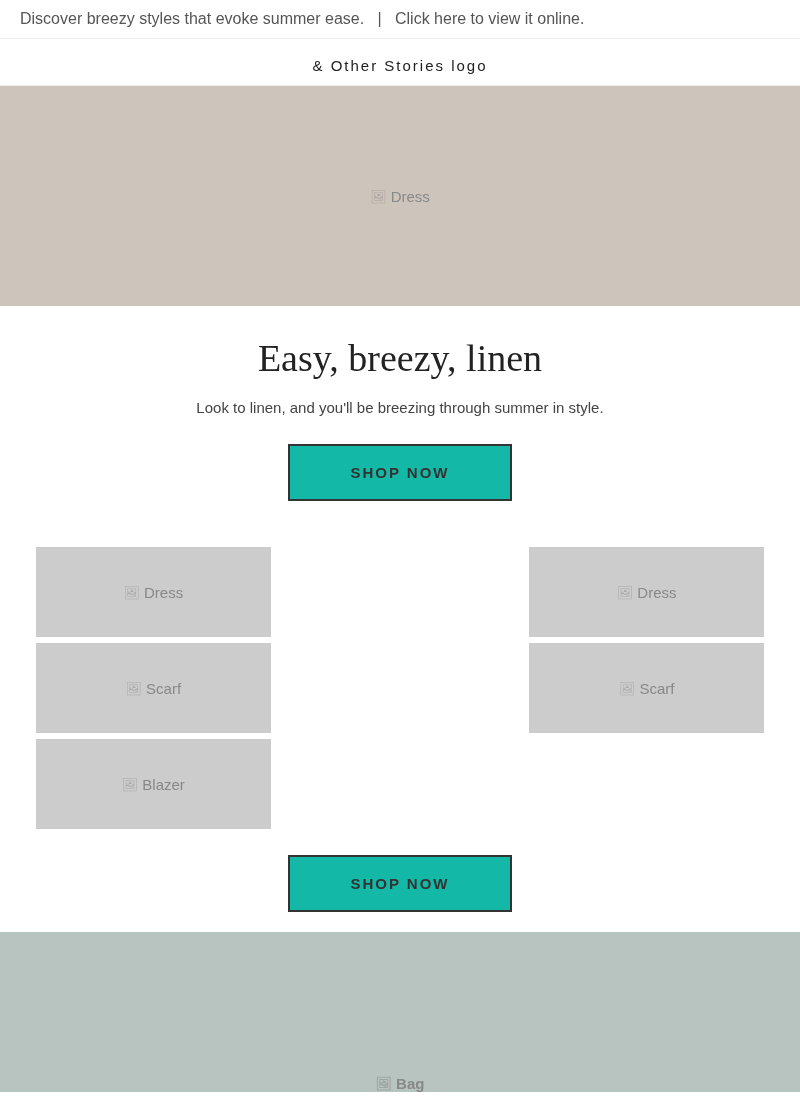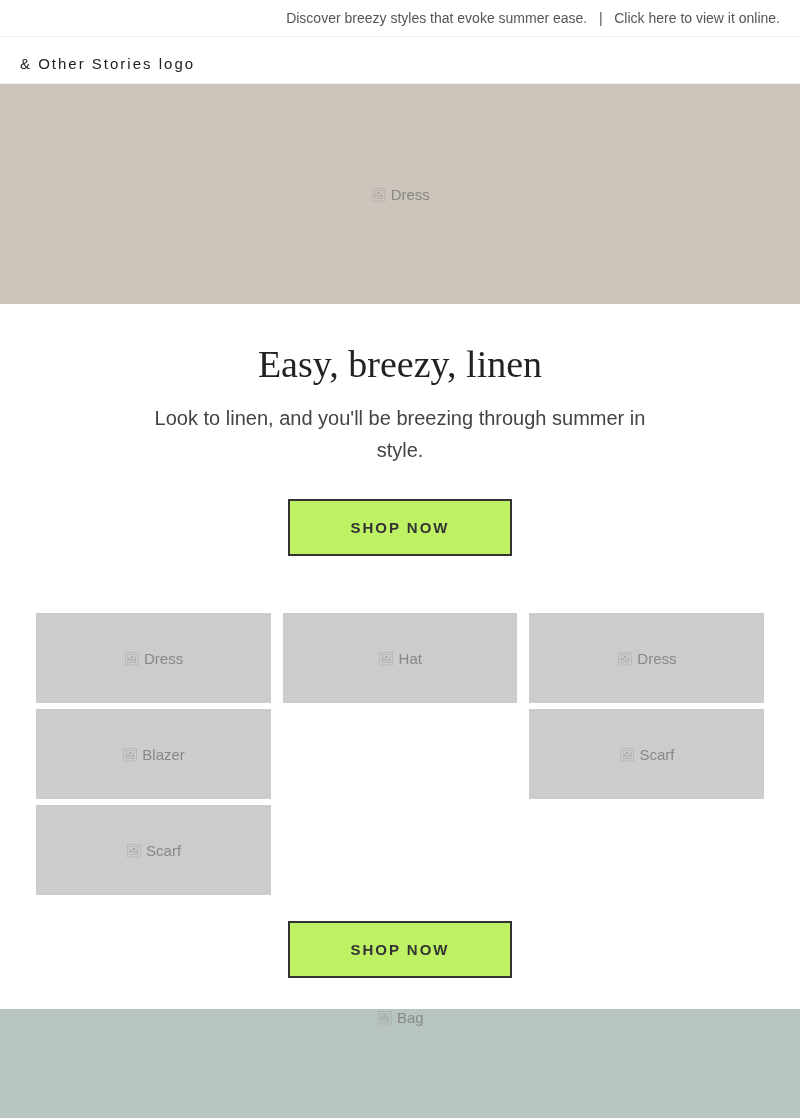--- a/index.html
+++ b/index.html
@@ -8,80 +8,81 @@
       font-family: Georgia, 'Times New Roman', serif;
       font-size: 14px;
       color: #333;
     }
     .email-wrapper {
       max-width: 800px;
       margin: 0 auto;
       background: #ffffff;
     }
     .top-bar {
-      text-align: right;
+      text-align: left;
       padding: 10px 20px;
-      font-size: 14px;
+      font-size: 16px;
       color: #555;
       font-family: Arial, sans-serif;
       border-bottom: 1px solid #eee;
     }
     .top-bar a {
       color: #555;
       text-decoration: none;
     }
     .logo-section {
+      text-align: center;
       padding: 18px 20px 10px;
       font-size: 16px;
       font-family: Arial, sans-serif;
       letter-spacing: 1px;
       border-bottom: 1px solid #eee;
     }
     .hero-image-placeholder {
       width: 100%;
       height: 220px;
       background: #cdc4bc;
       display: flex;
       align-items: center;
       justify-content: center;
       color: #888;
       font-size: 13px;
     }
     .content-section {
       text-align: center;
-      padding: 38px 40px 20px;
+      padding: 30px 40px 20px;
     }
     .main-title {
       font-size: 38px;
       font-weight: normal;
       font-family: Georgia, serif;
       margin-bottom: 16px;
       color: #222;
     }
     .subtitle-text {
-      font-size: 20px;
+      font-size: 15px;
       font-family: Arial, sans-serif;
       color: #444;
       line-height: 1.6;
       max-width: 540px;
-      margin: 0 auto 33px;
+      margin: 0 auto 24px;
     }
     .shop-btn {
       display: inline-block;
       border: 2px solid #333;
       padding: 18px 60px;
       font-size: 15px;
       font-family: Arial, sans-serif;
       font-weight: bold;
       letter-spacing: 2px;
       color: #333;
       text-decoration: none;
       cursor: pointer;
-      background: #bef264;
-      margin-bottom: 11px;
+      background: #14b8a6;
+      margin-bottom: 0;
     }
     .product-grid {
       display: flex;
       padding: 10px 30px;
       gap: 0;
     }
     .product-col {
       flex: 1;
       display: flex;
       flex-direction: column;
@@ -102,25 +103,26 @@
     }
     .shop-btn-section {
       text-align: center;
       padding: 10px 40px 20px;
     }
     .bag-image-placeholder {
       width: 100%;
       height: 160px;
       background: #b8c4c0;
       display: flex;
-      align-items: flex-start;
+      align-items: flex-end;
       justify-content: center;
       font-size: 13px;
       color: #888;
       font-family: Arial, sans-serif;
+      font-weight: bold;
     }
     .accessories-section {
       text-align: center;
       padding: 24px 40px 10px;
     }
     .img-broken {
       display: inline-flex;
       align-items: center;
       gap: 4px;
       font-size: 15px;
@@ -160,31 +162,28 @@
     </div>
   </div>
 
   <div class="product-grid">
 
     <div class="product-col">
       <div class="product-img-placeholder">
         <span class="img-broken">Dress</span>
       </div>
       <div class="product-img-placeholder">
+        <span class="img-broken">Scarf</span>
+      </div>
+      <div class="product-img-placeholder">
         <span class="img-broken">Blazer</span>
       </div>
-      <div class="product-img-placeholder">
-        <span class="img-broken">Scarf</span>
-      </div>
     </div>
 
     <div class="product-col">
-      <div class="product-img-placeholder">
-        <span class="img-broken">Hat</span>
-      </div>
     </div>
 
     <div class="product-col">
       <div class="product-img-placeholder">
         <span class="img-broken">Dress</span>
       </div>
       <div class="product-img-placeholder">
         <span class="img-broken">Scarf</span>
       </div>
     </div>

